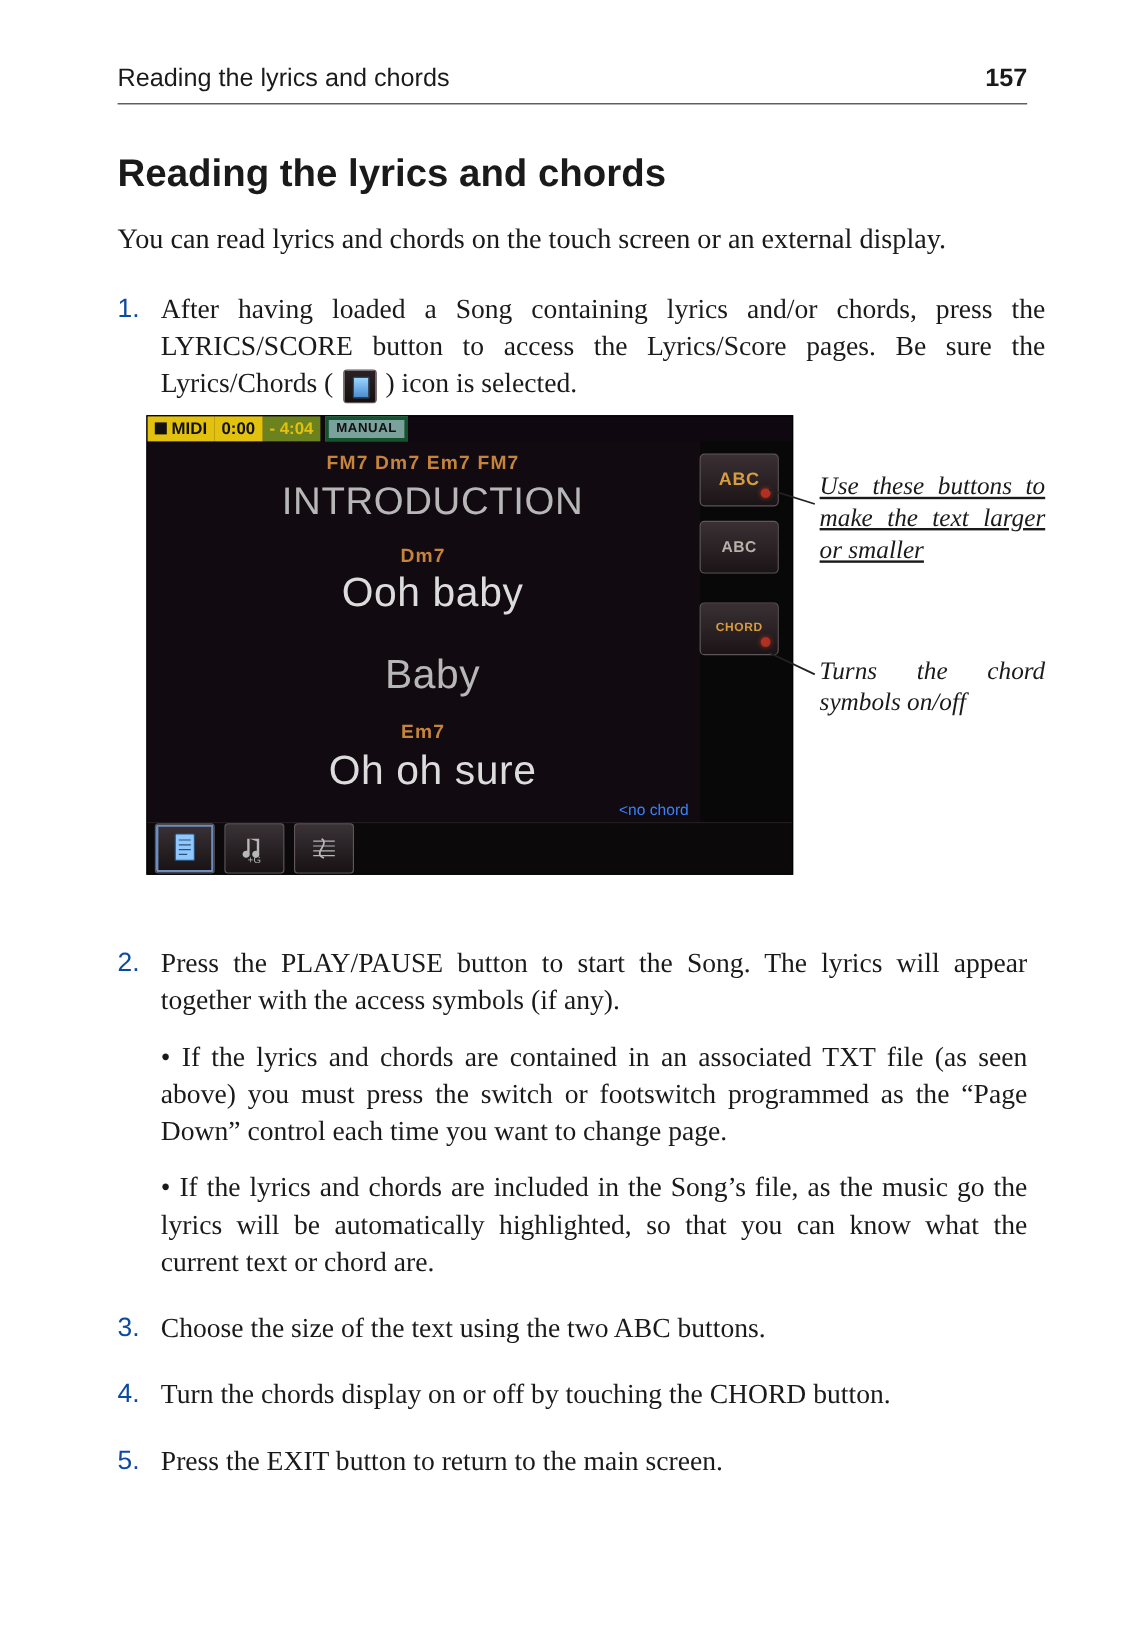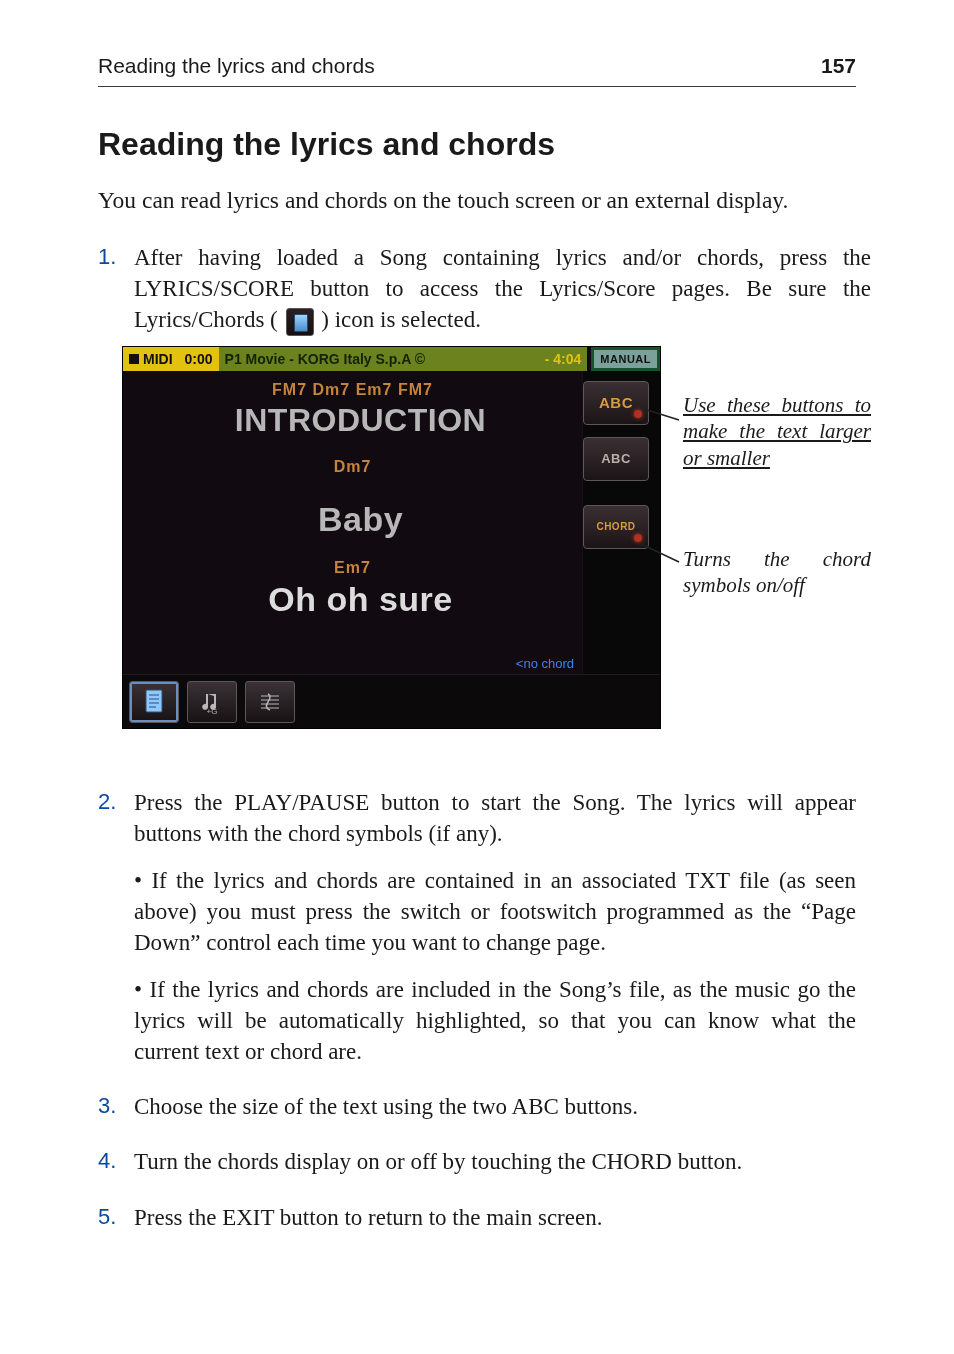--- a/index.html
+++ b/index.html
@@ -101,21 +101,21 @@
   .hdr .p1 { flex:1; background: var(--hdr-green); padding:0 6px; height:100%; display:flex; align-items:center; color:#14220a;}
   .hdr .time2 { background: var(--hdr-green); padding:0 6px; height:100%; display:flex; align-items:center; color:#e3c10f;}
   .hdr .manual { background: var(--hdr-teal); padding:0 6px; height:100%; display:flex; align-items:center; border:3px solid #14532d; margin-left:4px; font-size:11px; letter-spacing:0.5px;}
   .device-body { flex:1; display:flex; }
   .lyric-pane {
     flex:1; background:#120a11; padding: 8px 10px 2px 10px;
     display:flex; flex-direction:column; align-items:center;
     overflow:hidden;
   }
   .chords-row { color: var(--chord-orange); font-size:16px; font-weight:700; letter-spacing:1px; margin-bottom:-2px;}
-  .lyric { font-weight:700; letter-spacing:0.5px;margin-left:16px; }
+  .lyric { font-weight:400; letter-spacing:0.5px;margin-left:16px; }
   .lyric.big { font-size:32px; }
   .lyric.huge { font-size:34px; }
   .lyric.grey { color: var(--lyric-grey); }
   .lyric.active { color: var(--lyric-active); }
   .gap { height:14px; }
   .gap-lg { height:22px; }
   .no-chord {
     align-self:flex-end; color:#3b82f6; font-size:13px; margin-top:auto; margin-right:-2px;
   }
   .side-col {
@@ -190,30 +190,30 @@
 
         
         <div class="figure">
           <div class="device">
             <div class="hdr">
               <span class="midi">
                   <span class="sq"></span>
                   <span>MIDI</span>
                 </span>
               <span class="time1">0:00</span>
-              <span class="p1">P1 Movie - KORG Italy S.p.A ©</span>
               <span class="time2">- 4:04</span>
               <span class="manual">MANUAL</span>
             </div>
             <div class="device-body">
               <div class="lyric-pane">
                 <div class="chords-row">FM7  Dm7  Em7  FM7</div>
                 <div class="lyric big grey">INTRODUCTION</div>
                 <div class="gap"></div>
                 <div class="chords-row">Dm7</div>
+                <div class="lyric huge active">Ooh baby</div>
                 <div class="gap-lg"></div>
                 <div class="lyric huge grey">Baby</div>
                 <div class="gap"></div>
                 <div class="chords-row">Em7</div>
                 <div class="lyric huge active">Oh oh sure</div>
                 <div class="no-chord">&lt;no chord</div>
               </div>
               <div class="side-col">
                 <div class="dev-btn on">
                   <span>ABC</span>
@@ -269,21 +269,21 @@
               </svg>
             <div class="co b">Turns the chord symbols on/off</div>
           </div>
         </div>
       </div>
     </li>
 
     <li>
       <span class="num">2.</span>
       <div class="body">
-        <div class="justify">Press the PLAY/PAUSE button to start the Song. The lyrics will appear buttons with the chord symbols (if any).</div>
+        <div class="justify">Press the PLAY/PAUSE button to start the Song. The lyrics will appear together with the access symbols (if any).</div>
         <div class="sub justify">• If the lyrics and chords are contained in an associated TXT file (as seen above) you must press the switch or footswitch programmed as the “Page Down” control each time you want to change page.</div>
         <div class="sub justify">• If the lyrics and chords are included in the Song’s file, as the music go the lyrics will be automatically highlighted, so that you can know what the current text or chord are.</div>
       </div>
     </li>
 
     <li>
       <span class="num">3.</span>
       <div class="body">Choose the size of the text using the two ABC buttons.</div>
     </li>
 

